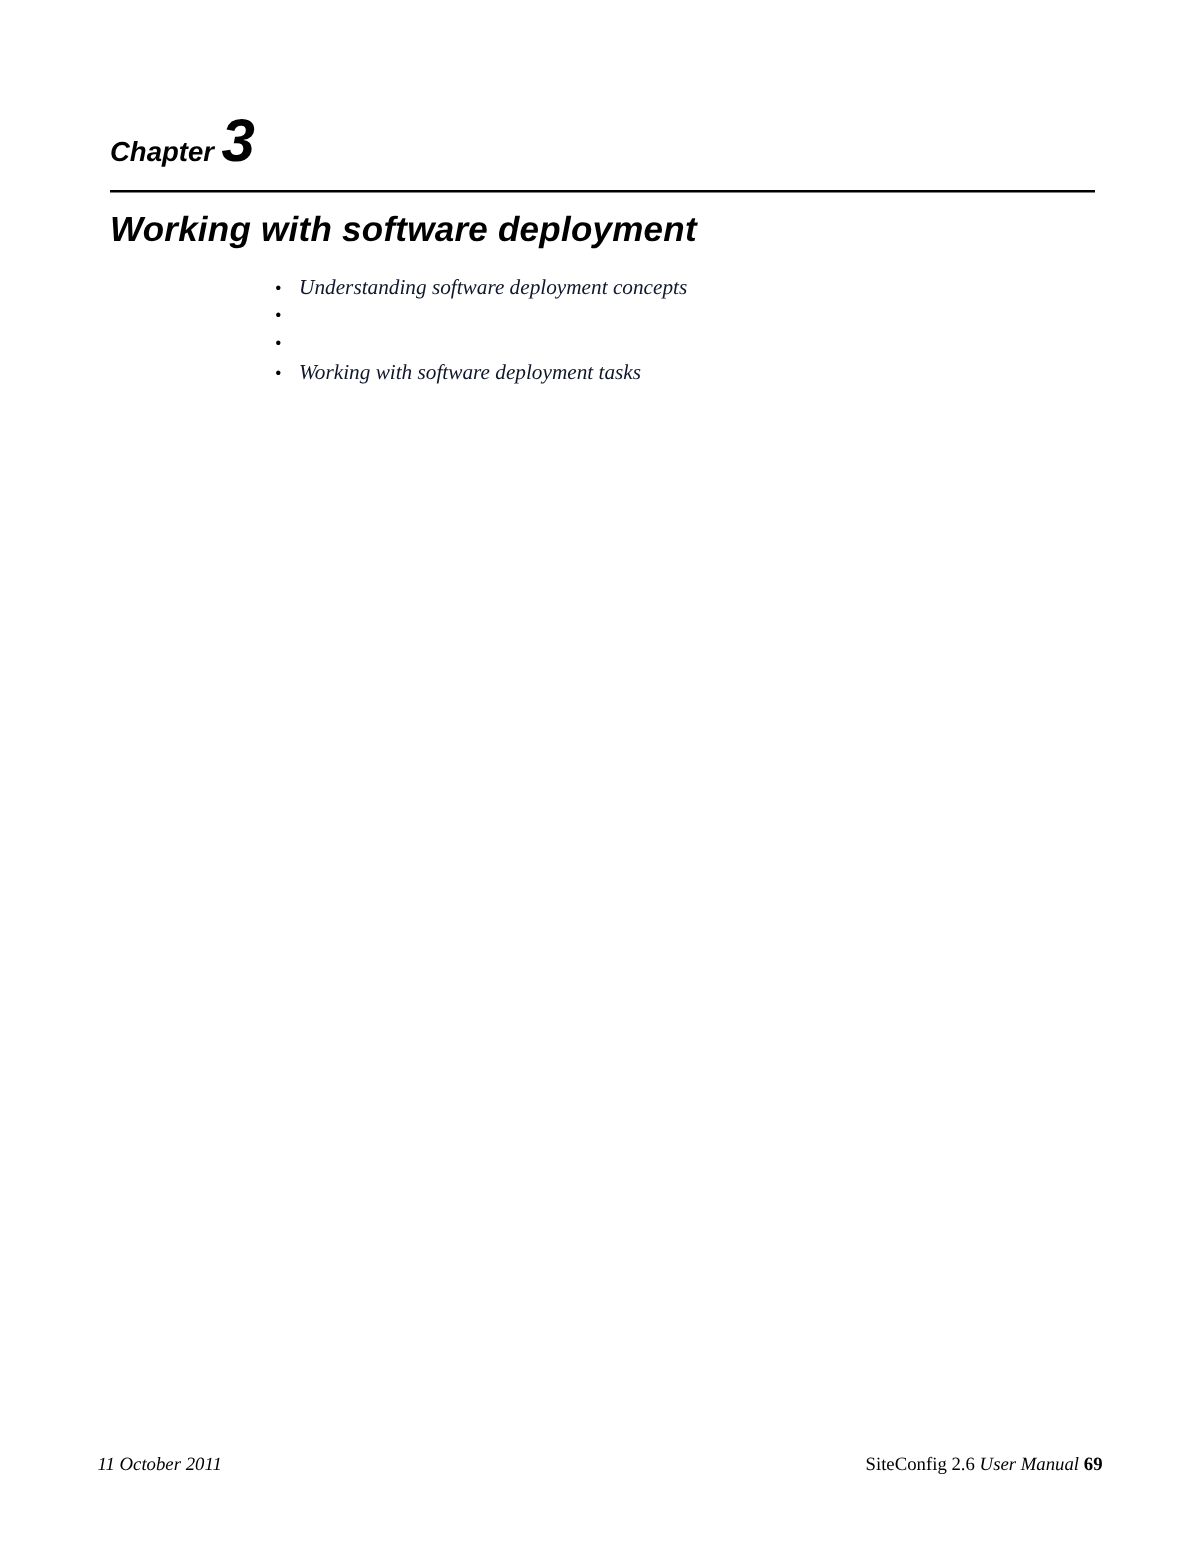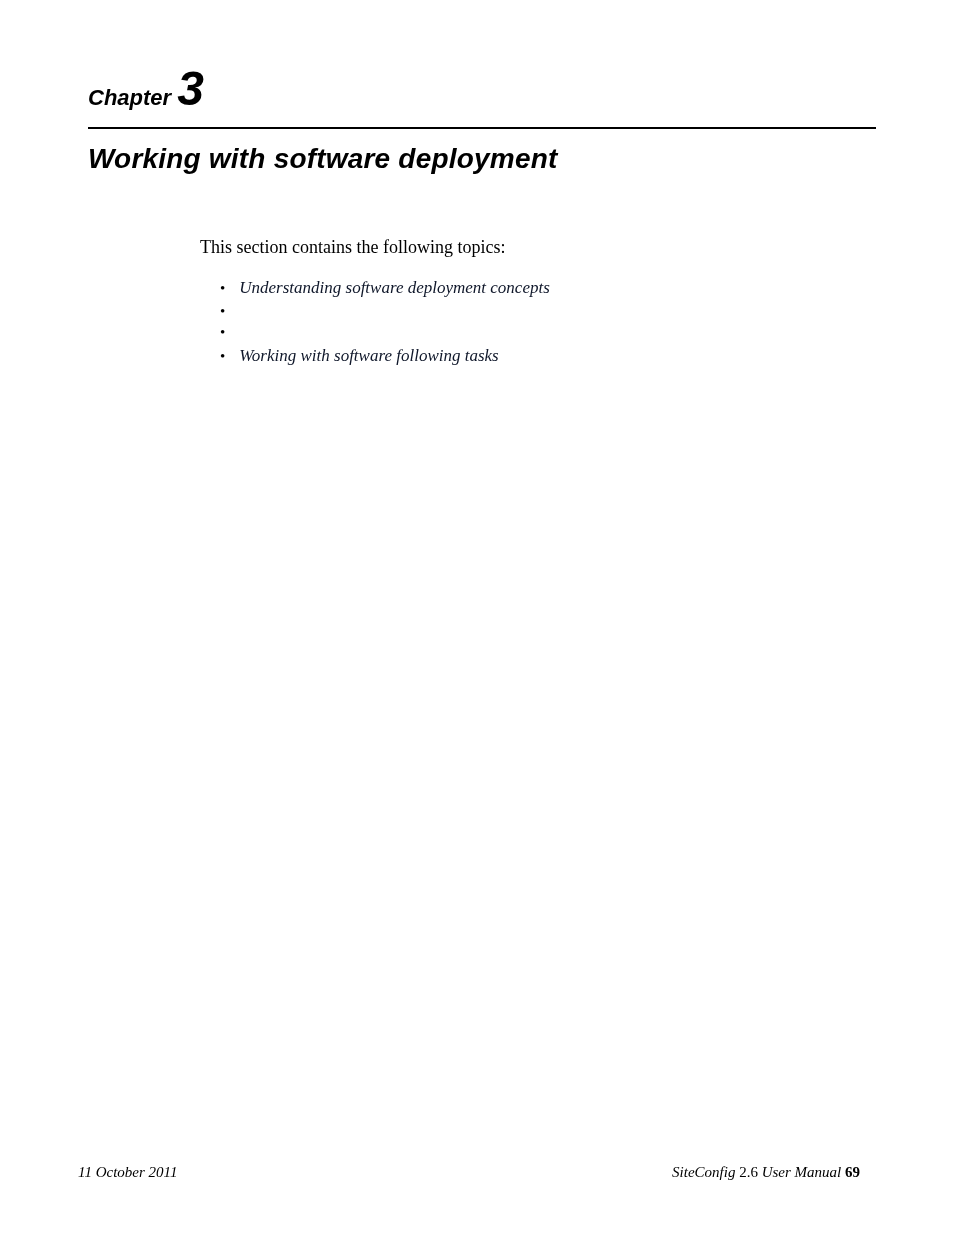--- a/index.html
+++ b/index.html
@@ -5,21 +5,21 @@
   * { margin: 0; padding: 0; box-sizing: border-box; }
   body {
     width: 954px;
     height: 1235px;
     background: #fff;
     font-family: "Times New Roman", Times, serif;
     position: relative;
     color: #000;
   }
   .page {
-    padding: 55px 78px 0 88px;
+    padding: 80px 78px 0 88px;
   }
   .chapter-line {
     display: flex;
     align-items: baseline;
     gap: 6px;
     margin-top: 10px;
   }
   .chapter-label {
     font-family: Arial, Helvetica, sans-serif;
     font-style: italic;
@@ -68,61 +68,60 @@
   }
   .toc a {
     color: #0f172a;
     font-style: italic;
     text-decoration: none;
   }
   .footer {
     position: absolute;
     bottom: 54px;
     left: 78px;
-    right: 94px;
+    right: 72px;
     display: flex;
     justify-content: space-between;
     font-size: 15px;
   }
   .footer-left { font-style: italic; }
   .footer-right { }
-  .footer-right .prod { font-style: italic; }
+  .footer-right .prod { }
   .footer-right .man { font-style: italic; }
   .footer-right .page-num { font-weight: bold; }
 </style>
 </head>
 <body>
 
 <div class="page">
 
   <div class="chapter-line">
     <span class="chapter-label">Chapter</span>
     <span class="chapter-number">3</span>
   </div>
 
   <hr class="rule">
 
   <h1 class="title">Working with software deployment</h1>
 
-  <p class="intro">This section contains the following topics:</p>
 
   <ul class="toc">
     <li>
       <span class="bullet">•</span>
       <a href="#">Understanding software deployment concepts</a>
     </li>
     <li>
       <span class="bullet">•</span>
     </li>
     <li>
       <span class="bullet">•</span>
     </li>
     <li>
       <span class="bullet">•</span>
-      <a href="#">Working with software following tasks</a>
+      <a href="#">Working with software deployment tasks</a>
     </li>
   </ul>
 
 </div>
 
 <div class="footer">
   <span class="footer-left">11 October 2011</span>
   <span class="footer-right">
     <span class="prod">SiteConfig</span>
     <span>2.6</span>

